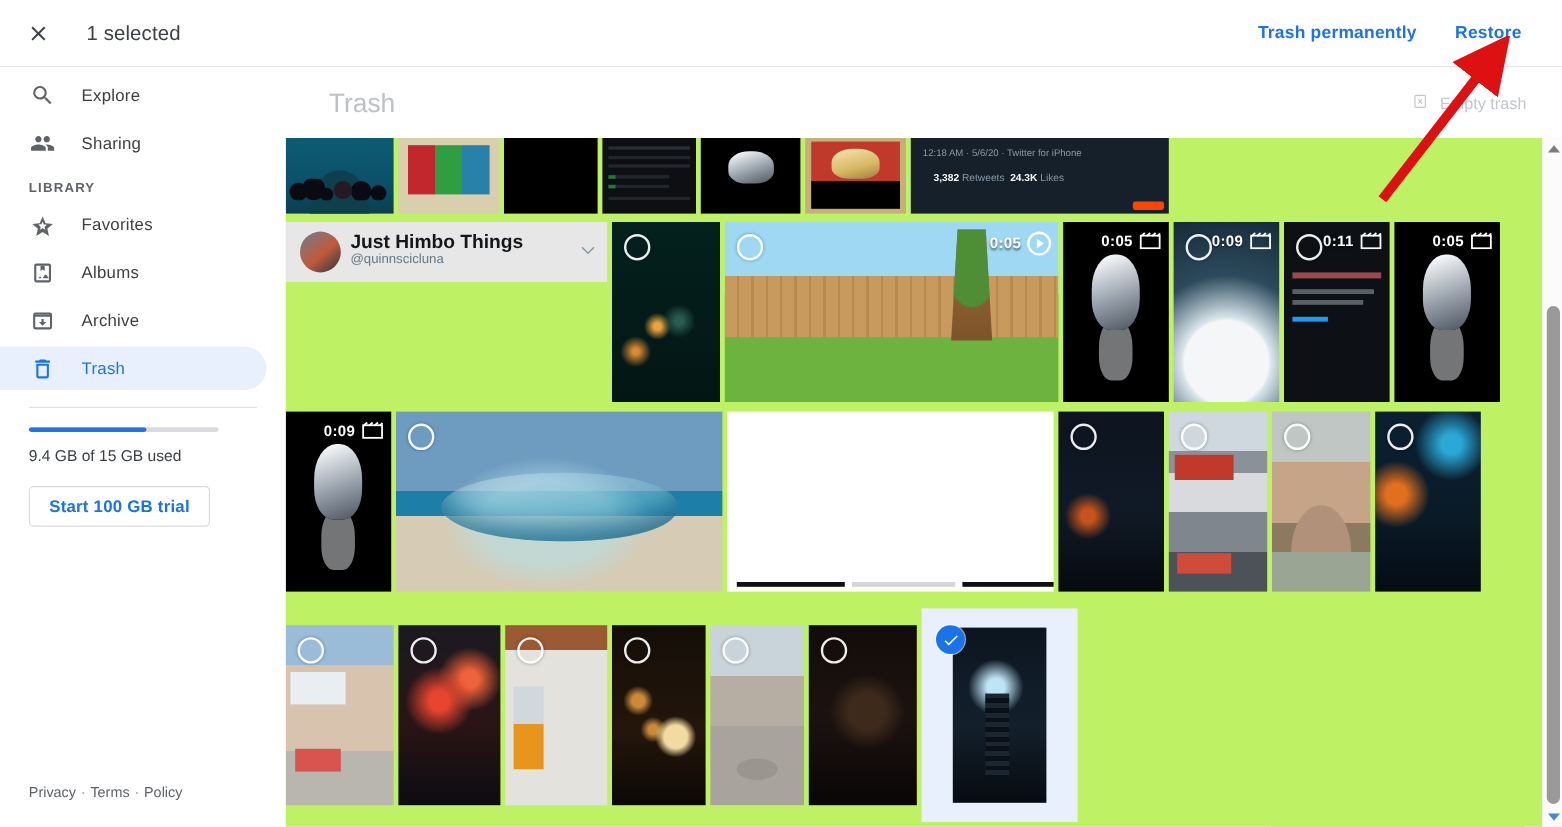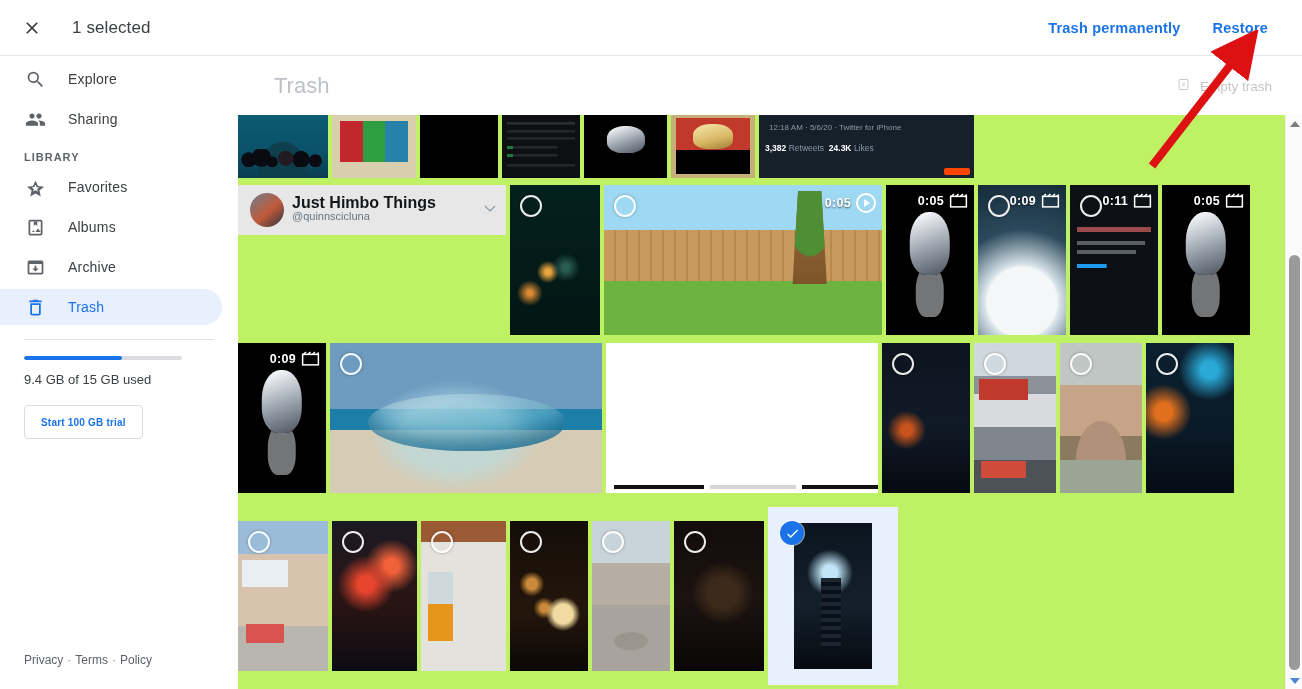--- a/index.html
+++ b/index.html
@@ -93,21 +93,21 @@
     height: 4px; background: #1a73e8; border-radius: 2px;
   }
   #storage-text {
     margin: 12px 0 0 24px; font-size: 13px; color: #3c4043;
   }
   #trial-btn {
     margin: 18px 0 0 24px;
     display: inline-flex; align-items: center; justify-content: center;
     height: 34px; padding: 0 16px;
     border: 1px solid #dadce0; border-radius: 4px;
-    color: #1a73e8; font-size: 10px; font-weight: bold;
+    color: #1a73e8; font-size: 14px; font-weight: bold;
     letter-spacing: .2px; cursor: pointer; background: #fff;
   }
   #footer-links {
     position: absolute; left: 24px; bottom: 22px;
     font-size: 12px; color: #5f6368;
   }
   #footer-links a { color: #5f6368; text-decoration: none; cursor: pointer; }
   .dot-sep { padding: 0 4px; color: #80868b; }
 
   
@@ -522,21 +522,21 @@
 
     <div class="photo-row" style="left:0; top:0;">
       <div class="tile a-seaturtle" style="width:90px;height:63px;"></div>
       <div class="tile a-album-rgb" style="width:84px;height:63px;"></div>
       <div class="tile a-black" style="width:78px;height:63px;"></div>
       <div class="tile a-darkui" style="width:78px;height:63px;"></div>
       <div class="tile a-daft-helm" style="width:83px;height:63px;"></div>
       <div class="tile a-daft-gold" style="width:84px;height:63px;"></div>
       <div class="tile a-tweet" style="width:215px;height:63px;">
         <div style="position:absolute;left:10px;top:8px;font-size:8px;color:#8899a6;white-space:nowrap;">12:18 AM · 5/6/20 · Twitter for iPhone</div>
-        <div style="position:absolute;left:6px;top:28px;font-size:8.5px;color:#8899a6;white-space:nowrap;">
+        <div style="position:absolute;left:19px;top:28px;font-size:8.5px;color:#8899a6;white-space:nowrap;">
           <b style="color:#fff">3,382</b>
           <span>Retweets</span>
           &nbsp;<b style="color:#fff">24.3K</b>
           <span>Likes</span>
         </div>
         <div style="position:absolute;right:4px;bottom:3px;width:26px;height:7px;background:#ff4500;border-radius:2px;"></div>
       </div>
     </div>
 
     <div class="photo-row" style="left:0; top:70px;">

